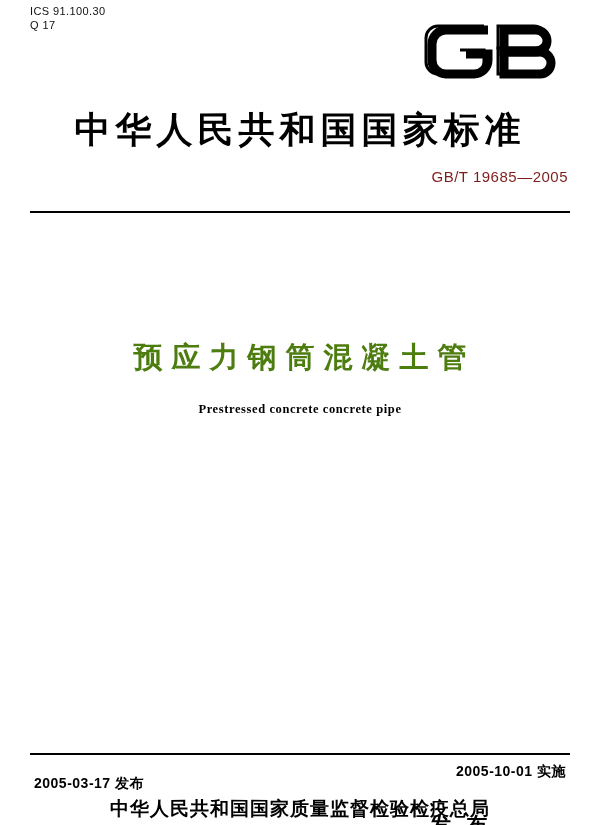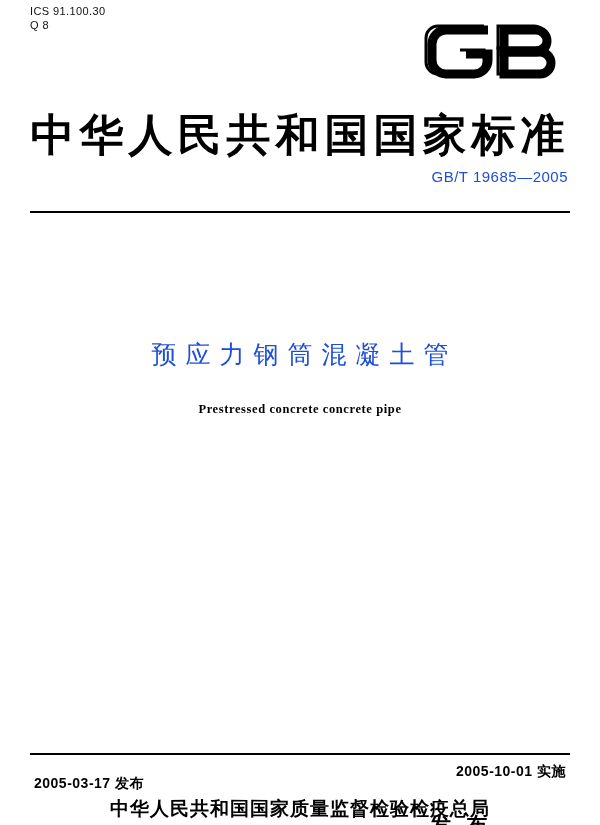--- a/index.html
+++ b/index.html
@@ -49,35 +49,35 @@
 
   
   .std-title {
     position: absolute;
     left: 0;
     top: 98px;
     width: 600px;
     text-align: center;
     font-family: "Liberation Serif", serif;
     font-weight: bold;
-    font-size: 44px;
+    font-size: 36px;
     letter-spacing: 5px;
     color: #000;
     white-space: nowrap;
   }
 
   
   .std-number {
     position: absolute;
     right: 32px;
     top: 160px;
     font-family: "Liberation Sans", sans-serif;
     font-size: 15px;
     letter-spacing: 0.5px;
-    color: #1d4ed8;
+    color: #7f1d1d;
   }
 
   
   .rule-top {
     position: absolute;
     left: 30px;
     top: 203px;
     width: 540px;
     height: 2px;
     background: #000;
@@ -92,25 +92,25 @@
   }
 
   
   .doc-title-cn {
     position: absolute;
     left: 0;
     top: 330px;
     width: 600px;
     text-align: center;
     font-family: "Liberation Serif", serif;
-    font-weight: normal;
-    font-size: 25px;
+    font-weight: bold;
+    font-size: 29px;
     letter-spacing: 9px;
     text-indent: 9px;
-    color: #1d4ed8;
+    color: #4d7c0f;
   }
   .doc-title-en {
     position: absolute;
     left: 0;
     top: 394px;
     width: 600px;
     text-align: center;
     font-family: "Liberation Serif", serif;
     font-weight: bold;
     font-size: 12.5px;
@@ -167,21 +167,21 @@
     color: #000;
   }
 </style>
 </head>
 <body>
 
 <div class="page">
 
   <div class="ics-block">
     <div>ICS 91.100.30</div>
-    <div>Q 8</div>
+    <div>Q 17</div>
   </div>
 
   <div class="gb-logo">
     <svg width="150" height="66" viewBox="0 0 150 66" xmlns="http://www.w3.org/2000/svg">
 
       <g fill="none" stroke="#000" stroke-width="3">
         <path d="M62 10 H16 a12 12 0 0 0 -12 12 V46 a12 12 0 0 0 12 12 H50 a12 12 0 0 0 12 -12 V34 H38"></path>
       </g>
       <g fill="none" stroke="#000" stroke-width="3">
         <path d="M76 10 H112 a12 12 0 0 1 12 11 a11 11 0 0 1 -12 11 H76 Z"></path>

